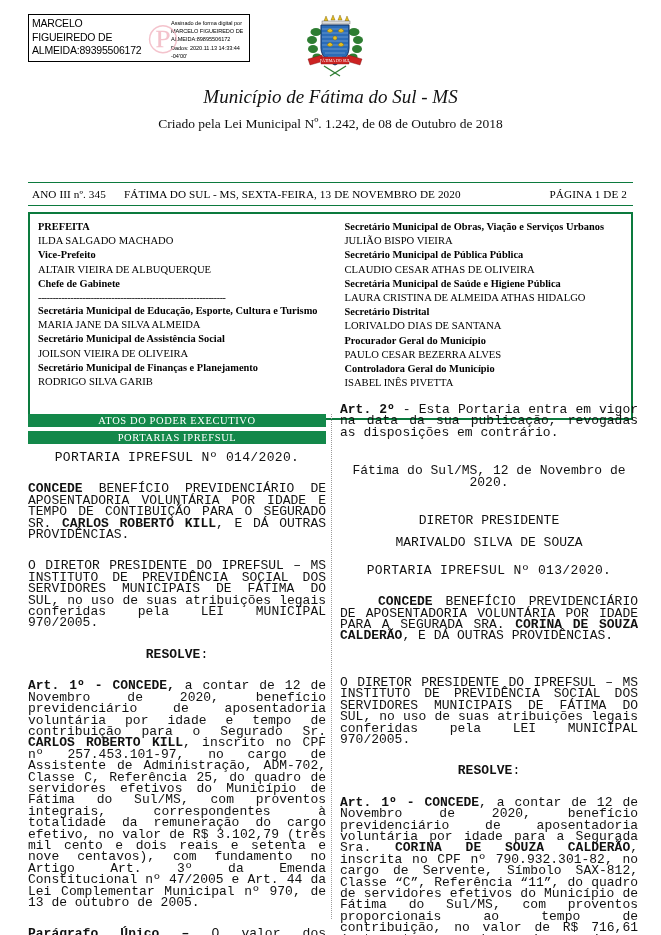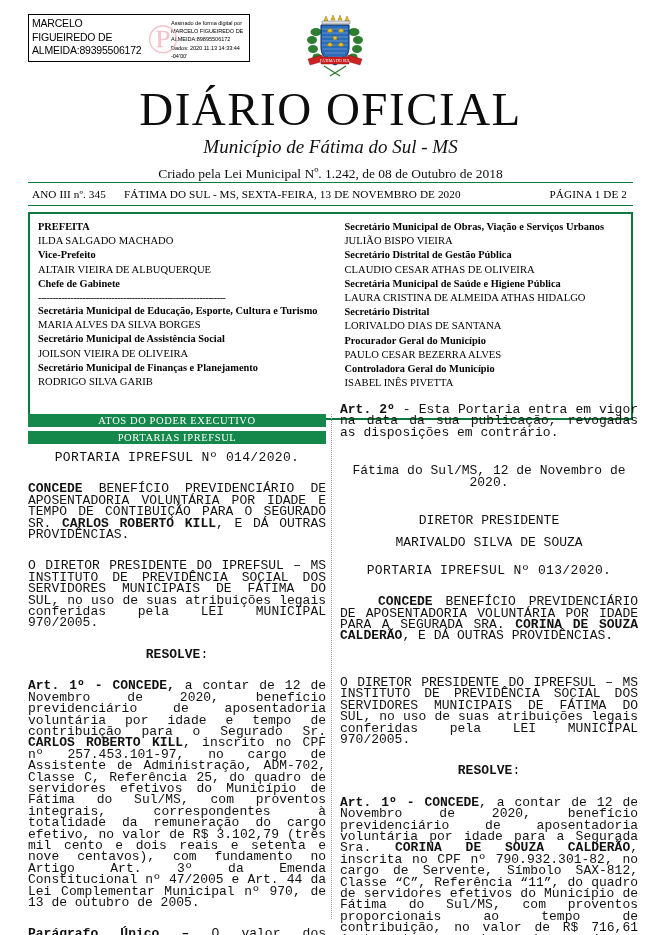--- a/index.html
+++ b/index.html
@@ -246,50 +246,49 @@
       </g>
 
       <g stroke="#2e7d32" stroke-width="1.3" fill="none">
         <path d="M24 54 L40 64"></path>
         <path d="M46 54 L30 64"></path>
       </g>
     </svg>
   </div>
 
   <div class="masthead">
-    <div class="do-title">DIÁRIO OFICIAL</div>
     <div class="do-sub">Município de Fátima do Sul - MS</div>
     <div class="do-law">Criado pela Lei Municipal Nº. 1.242, de 08 de Outubro de 2018</div>
   </div>
 
   <div class="anobar">
     <span class="ano-left">ANO III nº. 345</span>
     <span class="ano-mid">FÁTIMA DO SUL - MS, SEXTA-FEIRA,  13 DE NOVEMBRO DE 2020</span>
     <span class="ano-right">PÁGINA 1 DE 2</span>
   </div>
 
   <div class="officials">
     <div class="off-col left">
       <div class="off-role">PREFEITA</div>
       <div class="off-name">ILDA SALGADO MACHADO</div>
       <div class="off-role">Vice-Prefeito</div>
       <div class="off-name">ALTAIR VIEIRA DE ALBUQUERQUE</div>
       <div class="off-role">Chefe de Gabinete</div>
       <div class="off-sep">----------------------------------------------------------------</div>
       <div class="off-role">Secretária Municipal de Educação, Esporte, Cultura e Turismo</div>
-      <div class="off-name">MARIA ALVES DA SILVA BORGES</div>
+      <div class="off-name">MARIA JANE DA SILVA ALMEIDA</div>
       <div class="off-role">Secretário Municipal de Assistência Social</div>
       <div class="off-name">JOILSON VIEIRA DE OLIVEIRA</div>
       <div class="off-role">Secretário Municipal de Finanças e Planejamento</div>
       <div class="off-name">RODRIGO SILVA GARIB</div>
     </div>
     <div class="off-col right">
       <div class="off-role">Secretário Municipal de Obras, Viação e Serviços Urbanos</div>
       <div class="off-name">JULIÃO BISPO VIEIRA</div>
-      <div class="off-role">Secretário Distrital de Gestão Pública</div>
+      <div class="off-role">Secretário Municipal de Pública Pública</div>
       <div class="off-name">CLAUDIO CESAR ATHAS DE OLIVEIRA</div>
       <div class="off-role">Secretária Municipal de Saúde e Higiene Pública</div>
       <div class="off-name">LAURA CRISTINA DE ALMEIDA  ATHAS HIDALGO</div>
       <div class="off-role">Secretário Distrital</div>
       <div class="off-name">LORIVALDO DIAS DE SANTANA</div>
       <div class="off-role">Procurador Geral do Município</div>
       <div class="off-name">PAULO CESAR BEZERRA ALVES</div>
       <div class="off-role">Controladora Geral do Município</div>
       <div class="off-name">ISABEL INÊS PIVETTA</div>
     </div>

